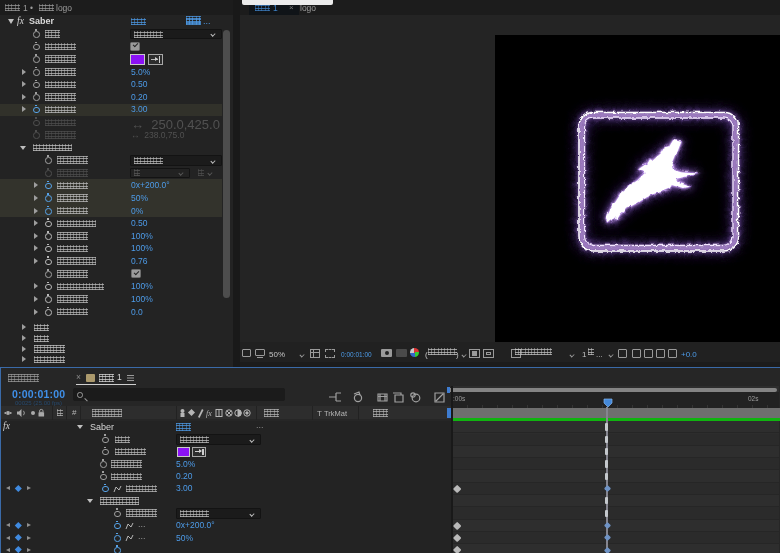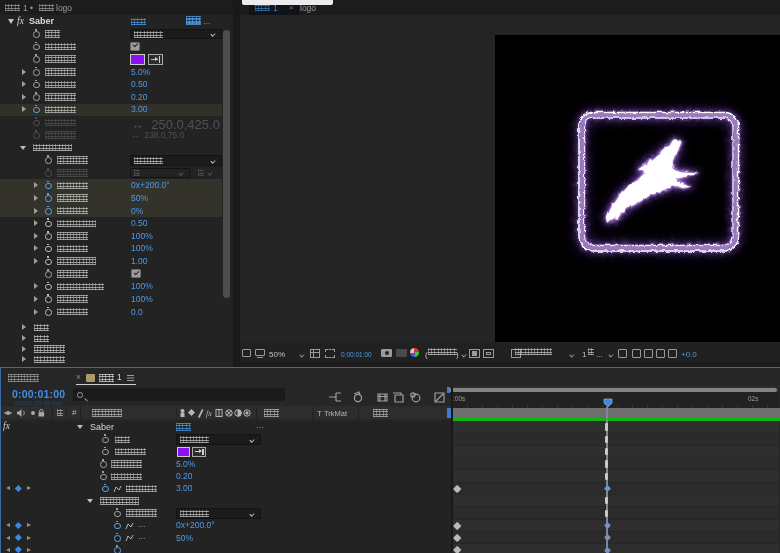--- a/index.html
+++ b/index.html
@@ -124,21 +124,21 @@
 <span class="txt blue" style="font-size:8.5px;left:131px;top:230.7px">100%</span>
 <div class="ab" style="left:34px;top:245.3px;width:0;height:0;border-top:3.3px solid transparent;border-bottom:3.3px solid transparent;border-left:4.6px solid #9e9e9e"></div>
 <div class="ab" style="left:45px;top:245.8px;width:6.5px;height:6.5px;border:1px solid #b9b9b9;border-radius:50%"></div>
     <div class="ab" style="left:47.4px;top:243.6px;width:1.7px;height:1.7px;background:#b9b9b9"></div>
 <i class="cj" style="top:244.84px;left:57px;position:absolute;width:30.8px;height:7.5px;background:repeating-linear-gradient(0deg,rgba(189,189,189,.75) 0 1.1px,rgba(0,0,0,0) 1.1px 2.3px),repeating-linear-gradient(90deg,rgba(189,189,189,.5) 0 1px,rgba(0,0,0,0) 1px 3.2px);"></i>
 <span class="txt blue" style="font-size:8.5px;left:131px;top:243.3px">100%</span>
 <div class="ab" style="left:34px;top:258.0px;width:0;height:0;border-top:3.3px solid transparent;border-bottom:3.3px solid transparent;border-left:4.6px solid #9e9e9e"></div>
 <div class="ab" style="left:45px;top:258.5px;width:6.5px;height:6.5px;border:1px solid #b9b9b9;border-radius:50%"></div>
     <div class="ab" style="left:47.4px;top:256.3px;width:1.7px;height:1.7px;background:#b9b9b9"></div>
 <i class="cj" style="top:257.47px;left:57px;position:absolute;width:38.8px;height:7.5px;background:repeating-linear-gradient(0deg,rgba(189,189,189,.75) 0 1.1px,rgba(0,0,0,0) 1.1px 2.3px),repeating-linear-gradient(90deg,rgba(189,189,189,.5) 0 1px,rgba(0,0,0,0) 1px 3.2px);"></i>
-<span class="txt blue" style="font-size:8.5px;left:131px;top:256.0px">1.00</span>
+<span class="txt blue" style="font-size:8.5px;left:131px;top:256.0px">0.76</span>
 <div class="ab" style="left:45px;top:271.1px;width:6.5px;height:6.5px;border:1px solid #9f9f9f;border-radius:50%"></div>
     <div class="ab" style="left:47.4px;top:268.9px;width:1.7px;height:1.7px;background:#9f9f9f"></div>
 <i class="cj" style="top:270.1px;left:57px;position:absolute;width:30.8px;height:7.5px;background:repeating-linear-gradient(0deg,rgba(189,189,189,.75) 0 1.1px,rgba(0,0,0,0) 1.1px 2.3px),repeating-linear-gradient(90deg,rgba(189,189,189,.5) 0 1px,rgba(0,0,0,0) 1px 3.2px);"></i>
 <div class="ab" style="left:131px;top:269.1px;width:9.5px;height:9px;background:#9b9b9b;border:1px solid #6e6e6e;border-radius:1.5px"></div>
 <div class="ab" style="left:133.5px;top:270.6px;width:5px;height:3px;border-left:1.6px solid #262626;border-bottom:1.6px solid #262626;transform:rotate(-45deg)"></div>
 <div class="ab" style="left:34px;top:283.2px;width:0;height:0;border-top:3.3px solid transparent;border-bottom:3.3px solid transparent;border-left:4.6px solid #9e9e9e"></div>
 <div class="ab" style="left:45px;top:283.7px;width:6.5px;height:6.5px;border:1px solid #b9b9b9;border-radius:50%"></div>
     <div class="ab" style="left:47.4px;top:281.5px;width:1.7px;height:1.7px;background:#b9b9b9"></div>
 <i class="cj" style="top:282.73px;left:57px;position:absolute;width:46.8px;height:7.5px;background:repeating-linear-gradient(0deg,rgba(189,189,189,.75) 0 1.1px,rgba(0,0,0,0) 1.1px 2.3px),repeating-linear-gradient(90deg,rgba(189,189,189,.5) 0 1px,rgba(0,0,0,0) 1px 3.2px);"></i>
 <span class="txt blue" style="font-size:8.5px;left:131px;top:281.2px">100%</span>

